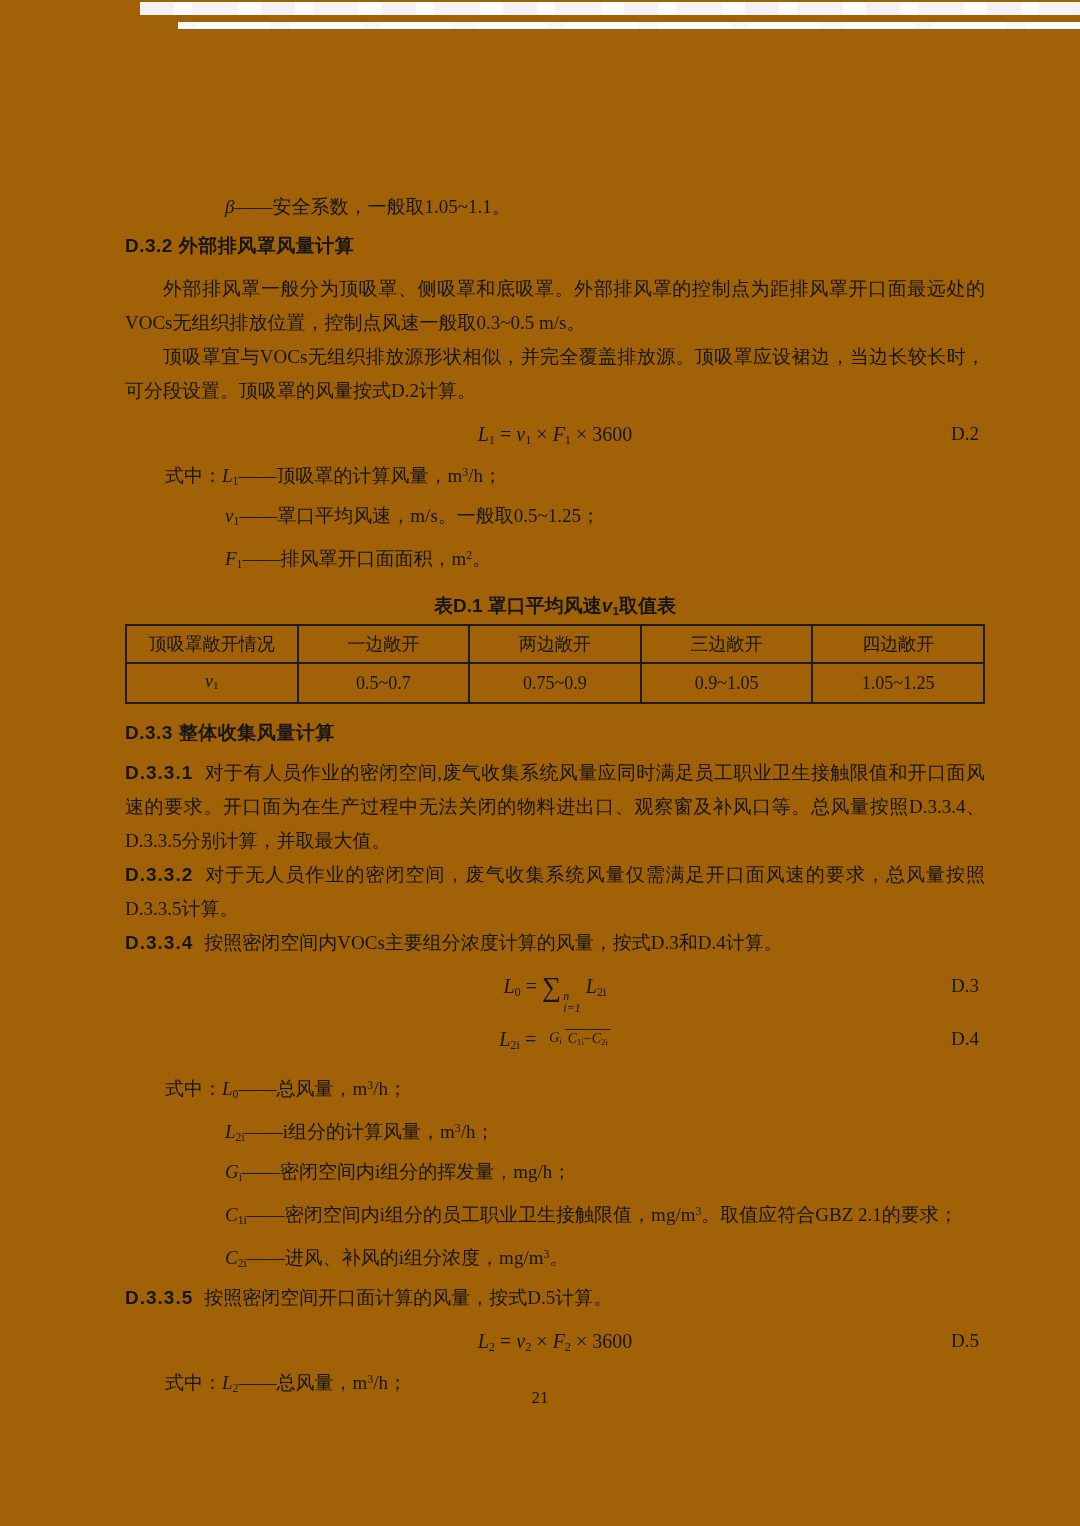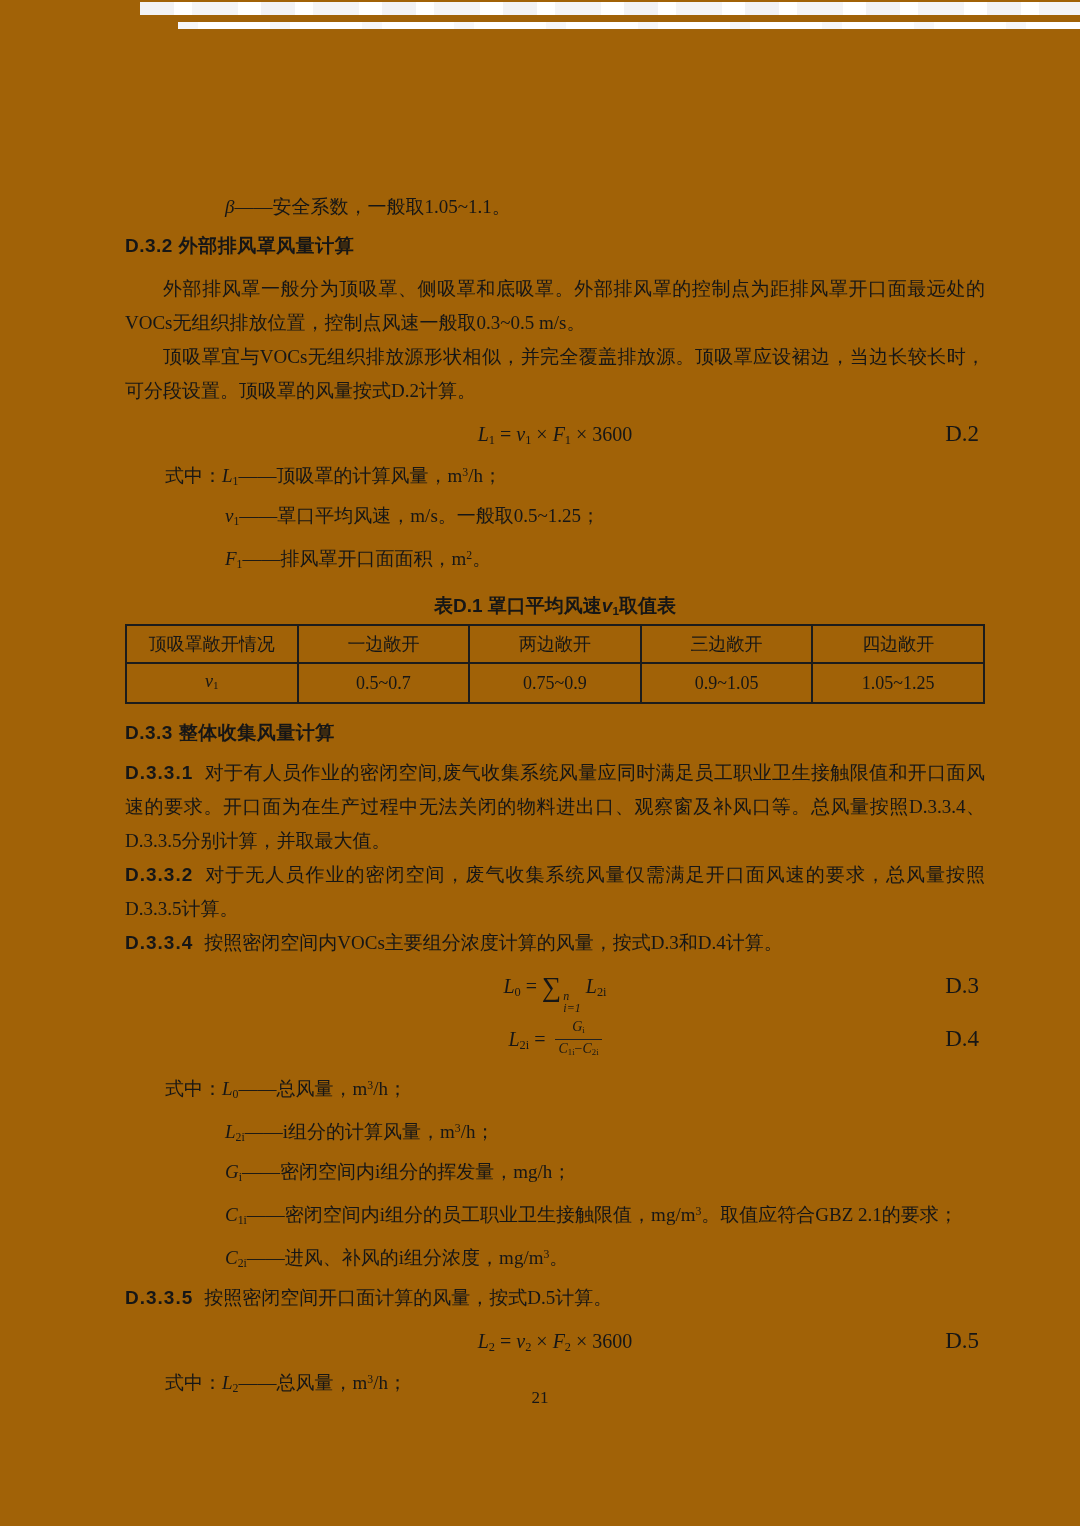--- a/index.html
+++ b/index.html
@@ -28,28 +28,28 @@
   .clause.first { margin-top:6px; }
   .clause-num {
     font-family:"Liberation Sans","DejaVu Sans",sans-serif; font-weight:700;
     letter-spacing:1px; margin-right:11px; white-space:nowrap;
   }
   .formula-row {
     position:relative; text-align:center; margin:7px 0 3px;
     font-size:20px; height:38px; line-height:38px;
   }
   .formula-row.tall { height:54px; line-height:54px; }
-  .formula-label { position:absolute; right:6px; top:0; font-size:23px; }
+  .formula-label { position:absolute; right:6px; top:0; font-size:19px; }
   .seg-i { font-style:italic; }
   .seg-sub { font-size:0.62em; vertical-align:-0.22em; }
   .seg-sup { font-size:0.62em; vertical-align:0.55em; }
   .sum .sigma { font-size:27px; vertical-align:-3px; font-style:normal; }
   .limits { display:inline-flex; flex-direction:column; font-size:12px;
     line-height:12px; font-style:italic; vertical-align:-7px; margin-left:2px; text-align:left; }
-  .frac { display:inline-flex; flex-direction:column; vertical-align:middle;
+  .frac { display:inline-flex; flex-direction:row; vertical-align:middle;
     font-size:14px; line-height:17px; text-align:center; margin-left:5px; position:relative; top:-2px; }
   .frac .den { border-top:1.3px solid #222; padding:0 3px; }
   .frac .num { padding:0 3px; }
   .table-title { text-align:center; font-weight:700; font-size:19px;
     margin-top:8px; height:32px; line-height:32px;
     font-family:"Liberation Sans","DejaVu Sans",sans-serif; }
   table.d1 { width:100%; border-collapse:collapse; table-layout:fixed; margin:2px 0 6px; }
   .d1 th, .d1 td { border:2px solid #1c1c1c; text-align:center; height:38px;
     font-weight:400; font-size:18px; }
   .page-number { position:absolute; left:0; top:1388px; width:100%;

